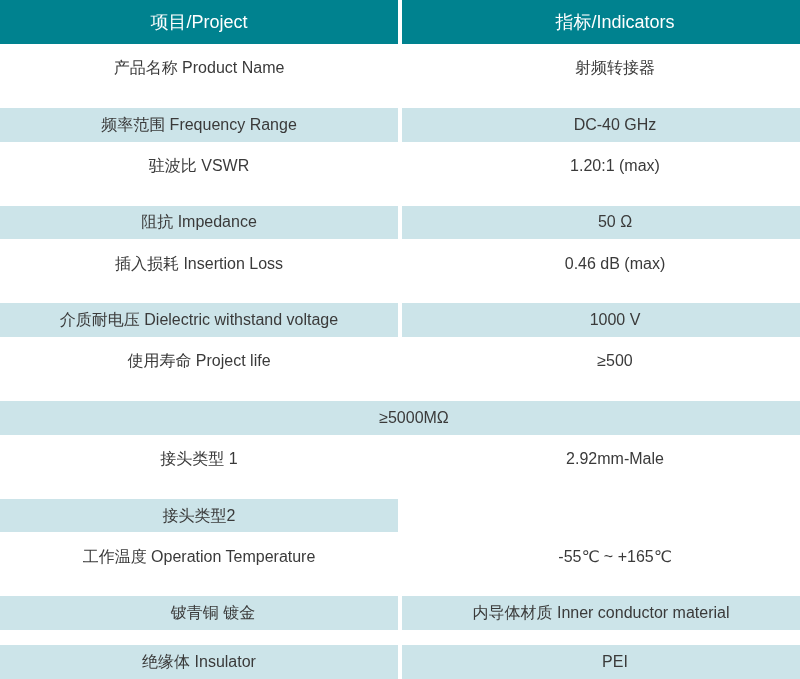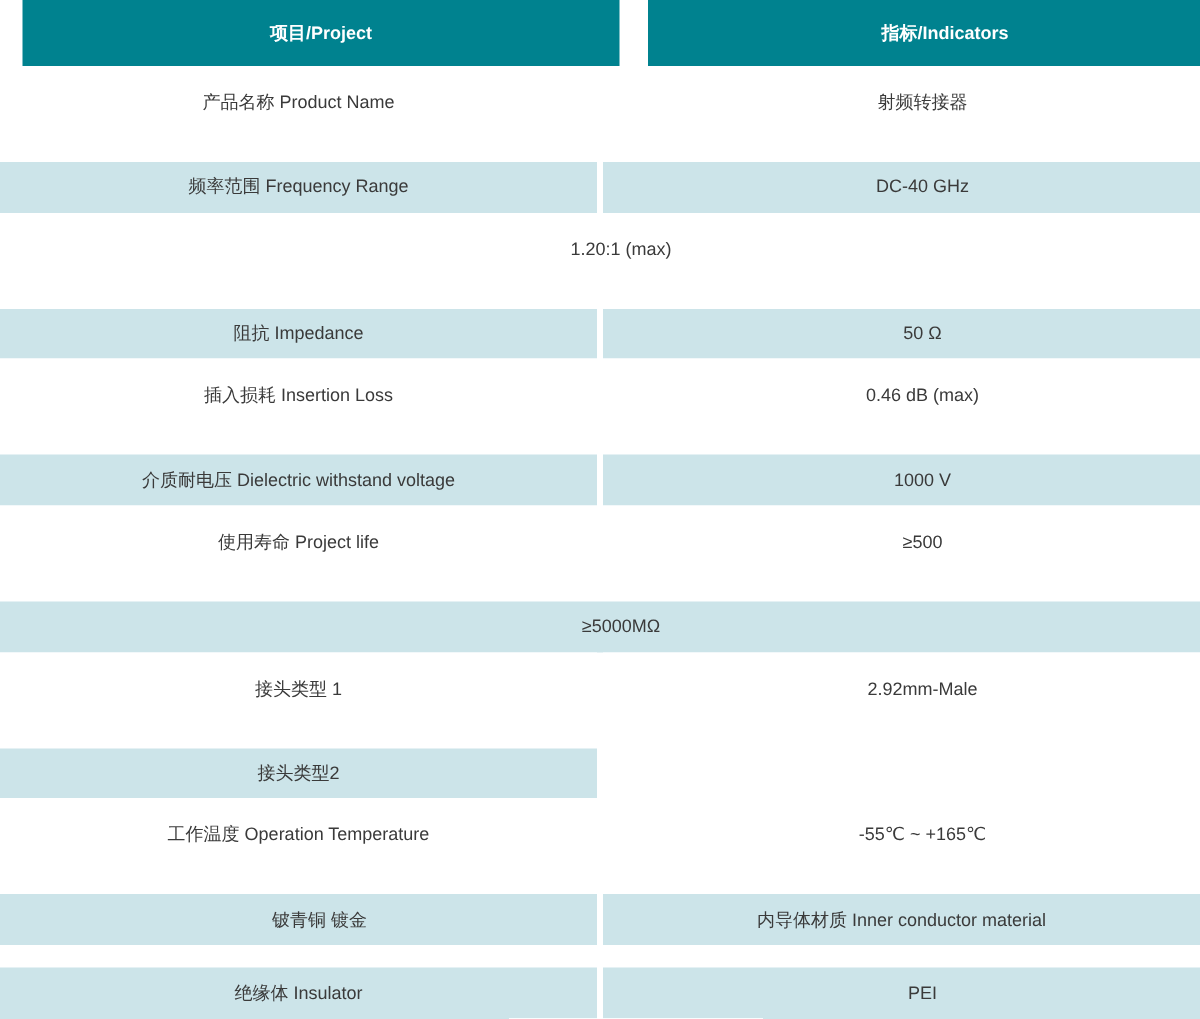--- a/index.html
+++ b/index.html
@@ -23,32 +23,31 @@
   }
   .trow.header {
     flex: 0 0 44px;
   }
   .cell {
     display: flex;
     align-items: center;
     justify-content: center;
     text-align: center;
     color: #3a3a3a;
-    font-size: 12px;
+    font-size: 16px;
     line-height: 1.25;
     background: #ffffff;
   }
   .cell.left  { flex: 0 0 398px; }
   .cell.right { flex: 1; padding-left: 28px; }
   .trow.header .cell {
     background: #00828f;
     color: #ffffff;
-    font-weight: bold;
-    font-size: 12px;
-    margin-left: 15px;
+    font-weight: normal;
+    font-size: 18px;
   }
   .trow.alt .cell {
     background: #cce4e9;
     margin-top: 15px;
   }
 </style>
 </head>
 <body>
 
 <div class="spec-table">
@@ -62,20 +61,21 @@
     <div class="cell left">产品名称 Product Name</div>
     <div class="cell right">射频转接器</div>
   </div>
 
   <div class="trow alt">
     <div class="cell left">频率范围 Frequency Range</div>
     <div class="cell right">DC-40 GHz</div>
   </div>
 
   <div class="trow">
+    <div class="cell left">驻波比 VSWR</div>
     <div class="cell right">1.20:1 (max)</div>
   </div>
 
   <div class="trow alt">
     <div class="cell left">阻抗 Impedance</div>
     <div class="cell right">50 Ω</div>
   </div>
 
   <div class="trow">
     <div class="cell left">插入损耗 Insertion Loss</div>

